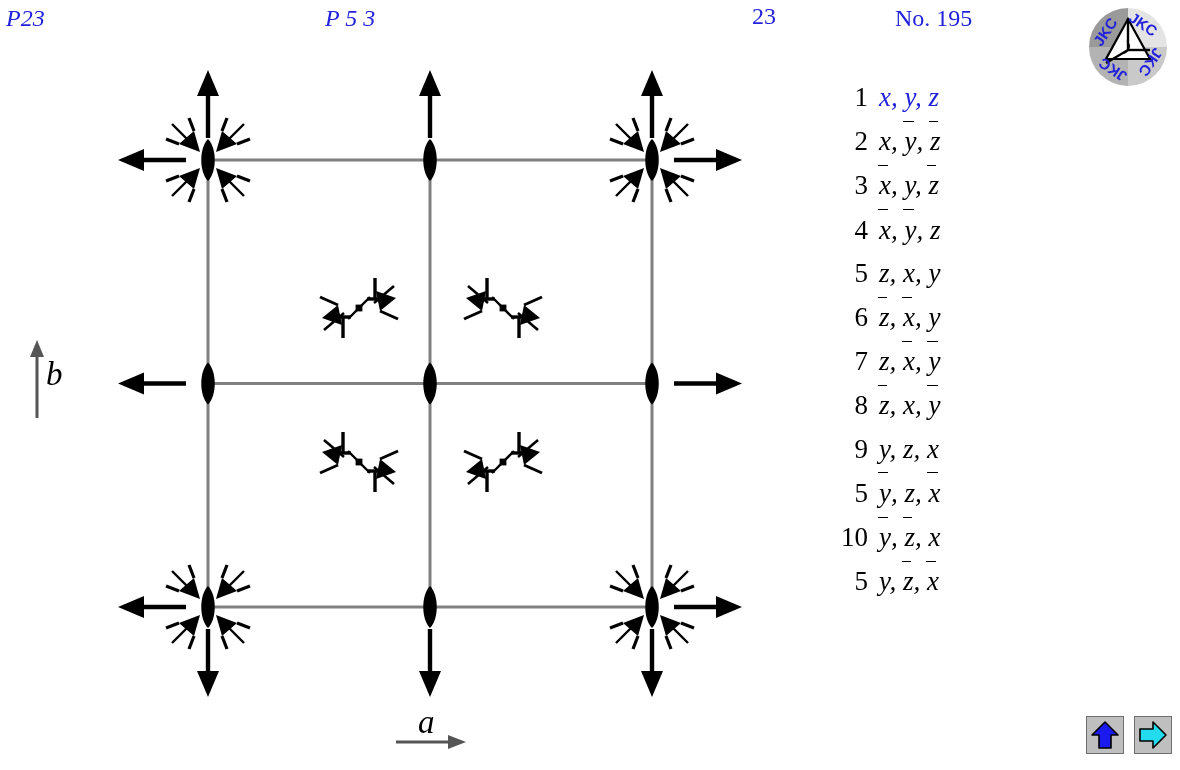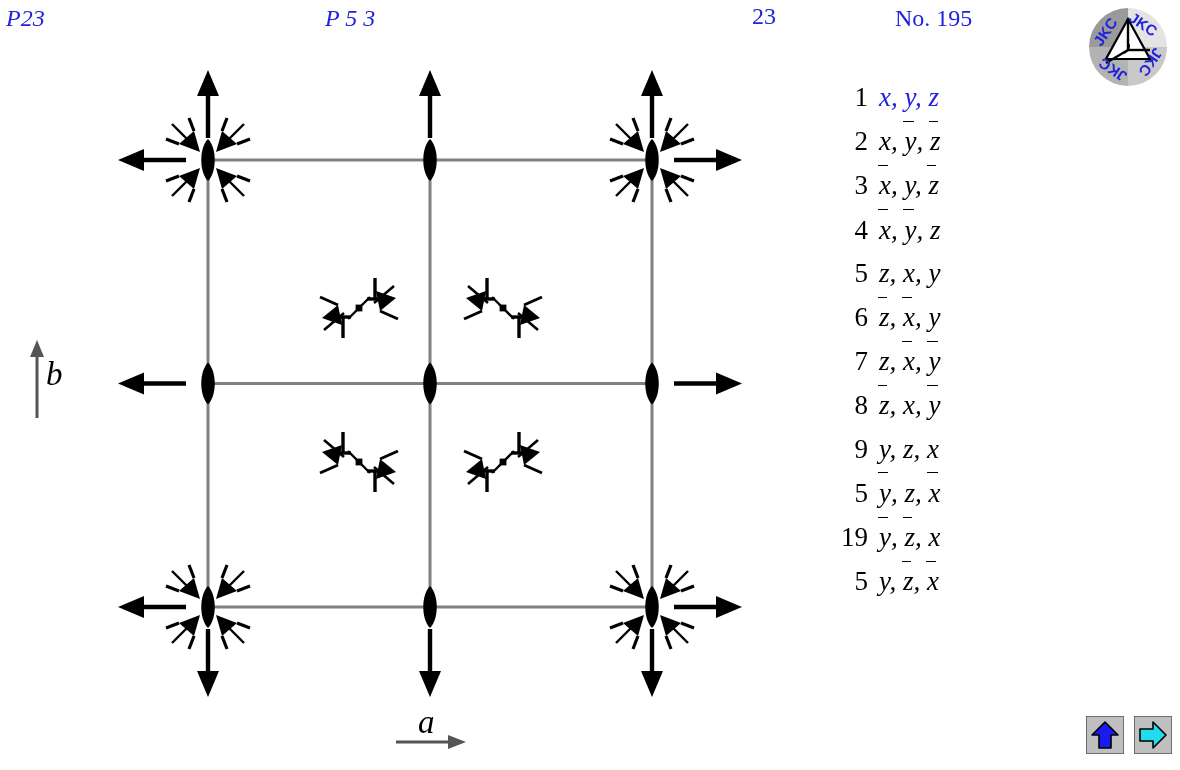--- a/index.html
+++ b/index.html
@@ -355,21 +355,21 @@
     </div>
     <div class="coord-row">
       <span class="coord-idx">9</span>
       <span class="coord-val"><span>y</span>, <span>z</span>, <span>x</span></span>
     </div>
     <div class="coord-row">
       <span class="coord-idx">5</span>
       <span class="coord-val"><span class="ov">y</span>, <span>z</span>, <span class="ov">x</span></span>
     </div>
     <div class="coord-row">
-      <span class="coord-idx">19</span>
+      <span class="coord-idx">10</span>
       <span class="coord-val"><span class="ov">y</span>, <span class="ov">z</span>, <span>x</span></span>
     </div>
     <div class="coord-row">
       <span class="coord-idx">5</span>
       <span class="coord-val"><span>y</span>, <span class="ov">z</span>, <span class="ov">x</span></span>
     </div>
   </div>
 
 <div class="abs navbtn" id="nav-up">
   <svg width="36" height="36" viewBox="0 0 36 36">

